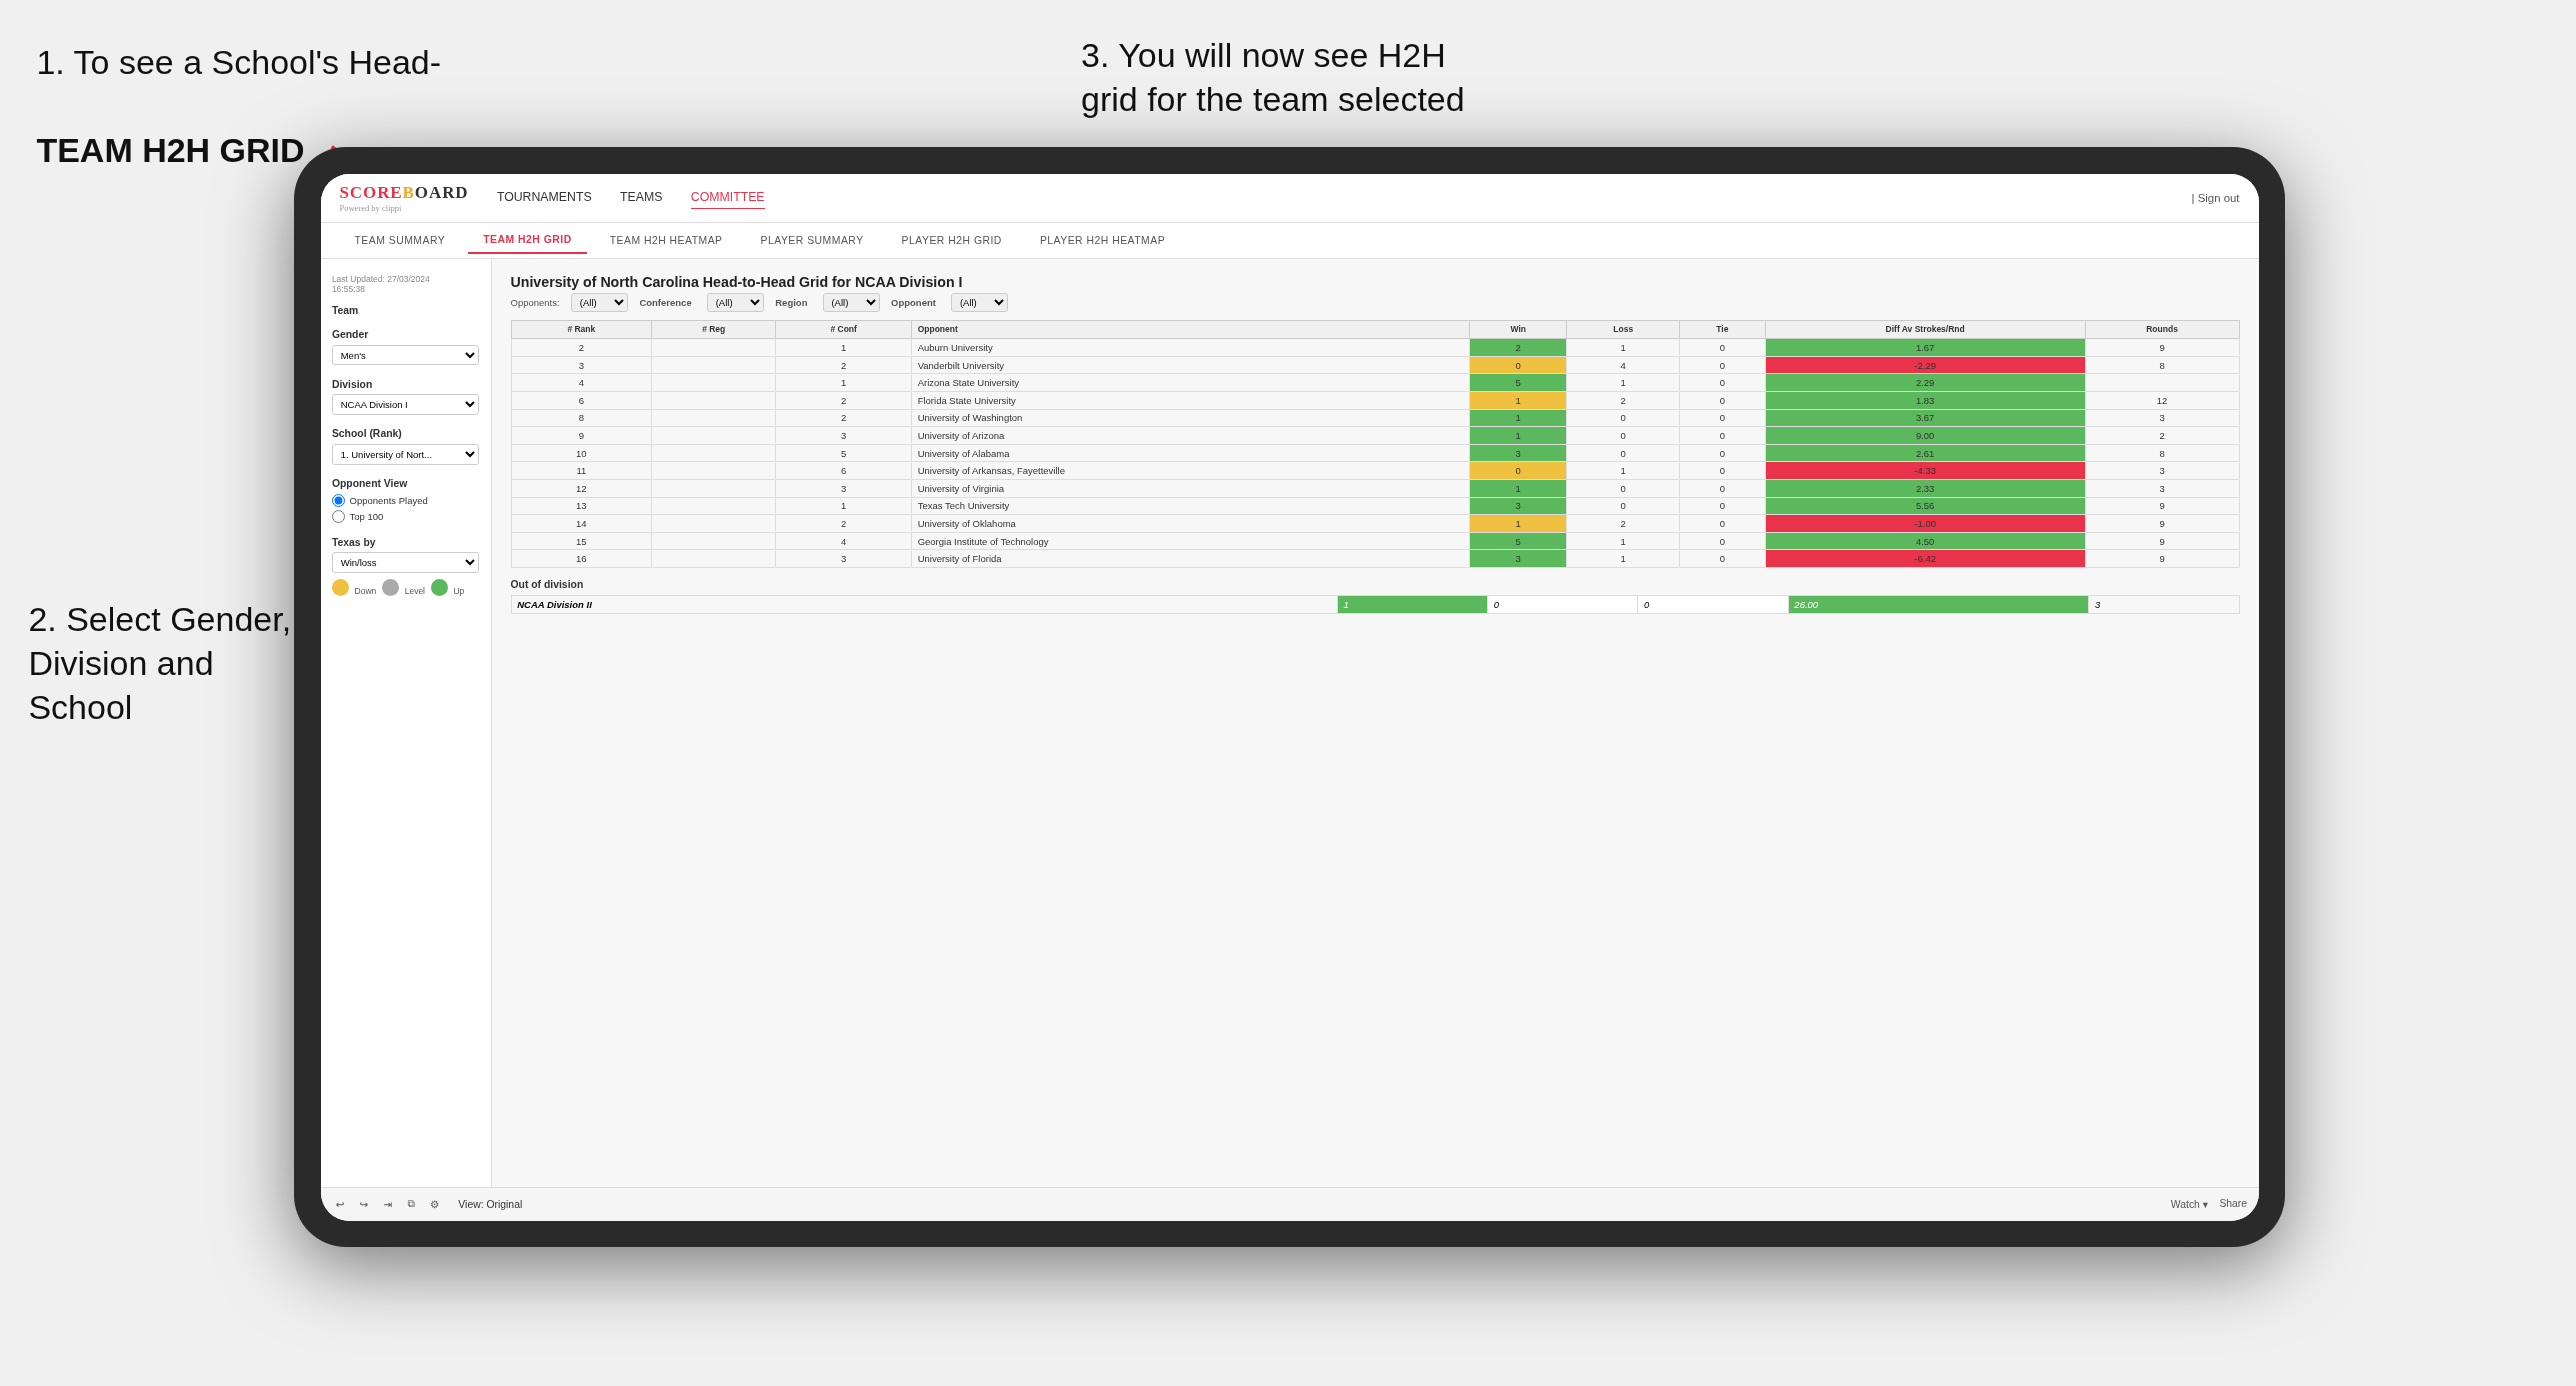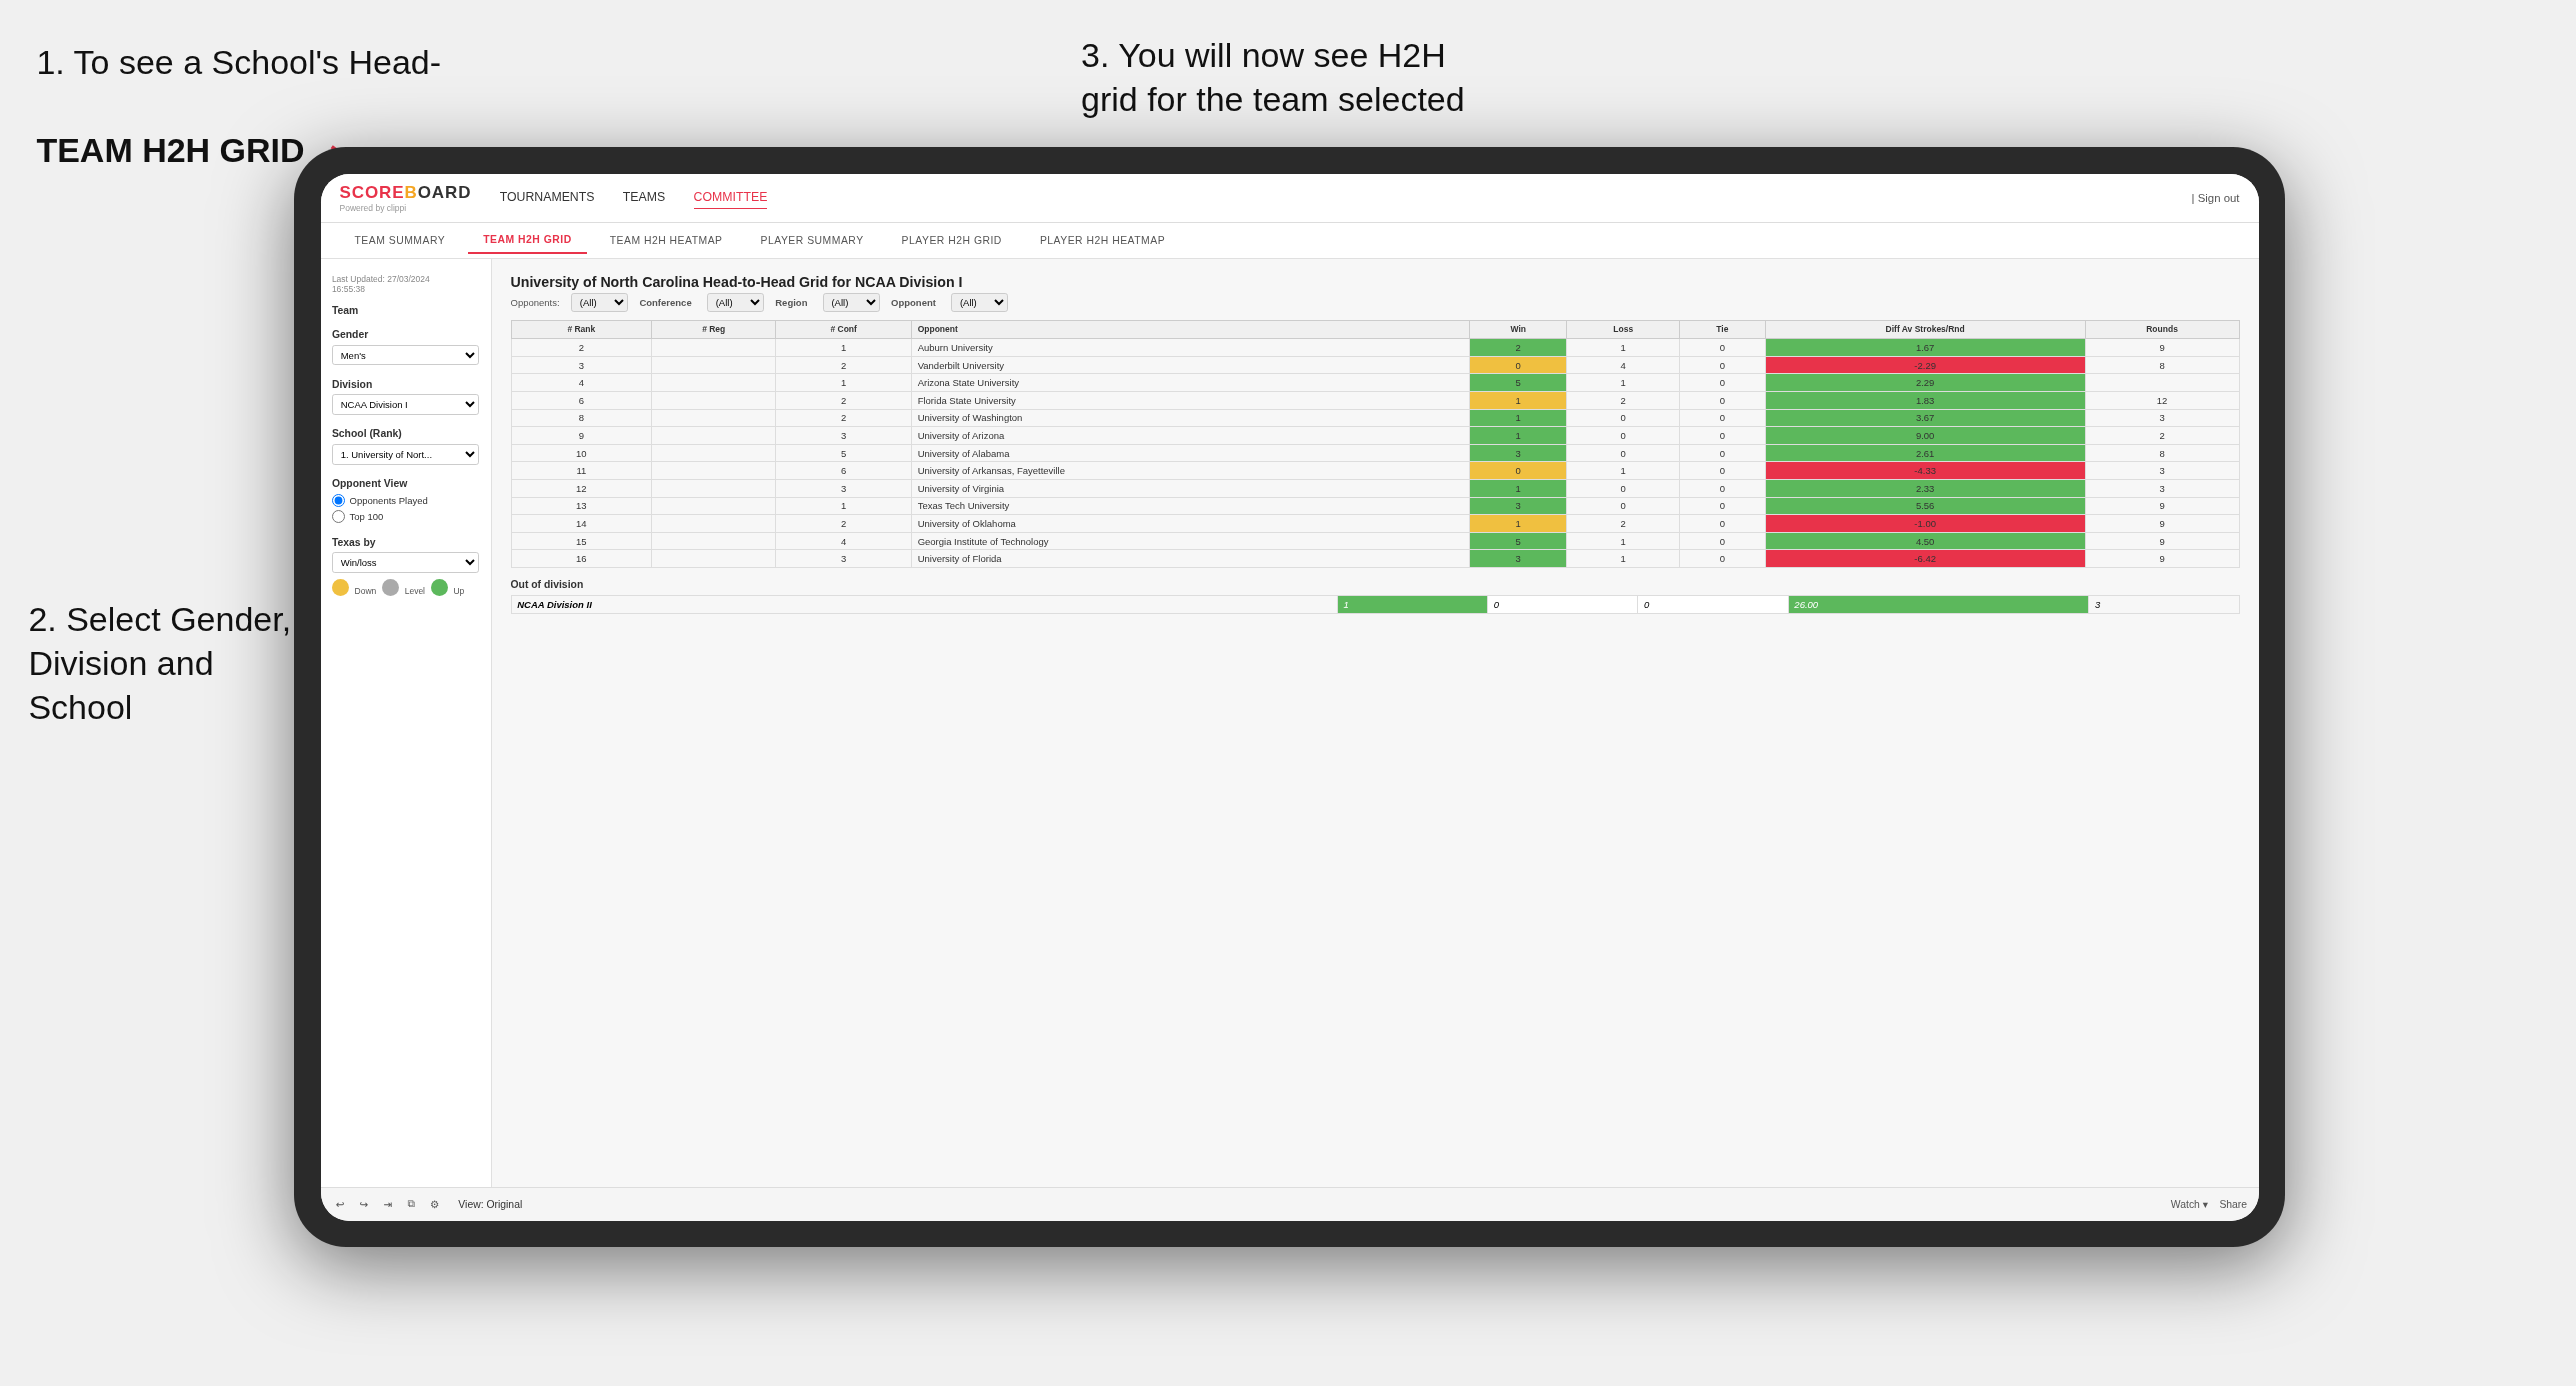--- a/index.html
+++ b/index.html
@@ -52,20 +52,21 @@
       display: flex;
       align-items: center;
       padding: 0 19px;
       height: 49px;
       flex-shrink: 0;
     }
     .logo-area {
       display: flex;
       align-items: center;
       margin-right: 28.4px;
+      font-family: Liberation Serif, serif;
     }
     .logo-text {
       font-size: 17px;
       font-weight: 900;
       color: #333;
       letter-spacing: 0.9px;
     }
     .logo-sub {
       font-size: 8.5px;
       color: #999;
@@ -299,21 +300,21 @@
     }
     .toolbar-view {
       font-size: 10.4px;
       color: #333;
       margin-left: 7.6px;
     }
     .toolbar-right {
       margin-left: auto;
       display: flex;
       gap: 11.4px;
-      align-items: center;
+      align-items: flex-start;
     }
     .toolbar-right-btn {
       font-size: 10.4px;
       color: #555;
       cursor: pointer;
     }
 
     
     .pink-arrow {
       position: absolute;

